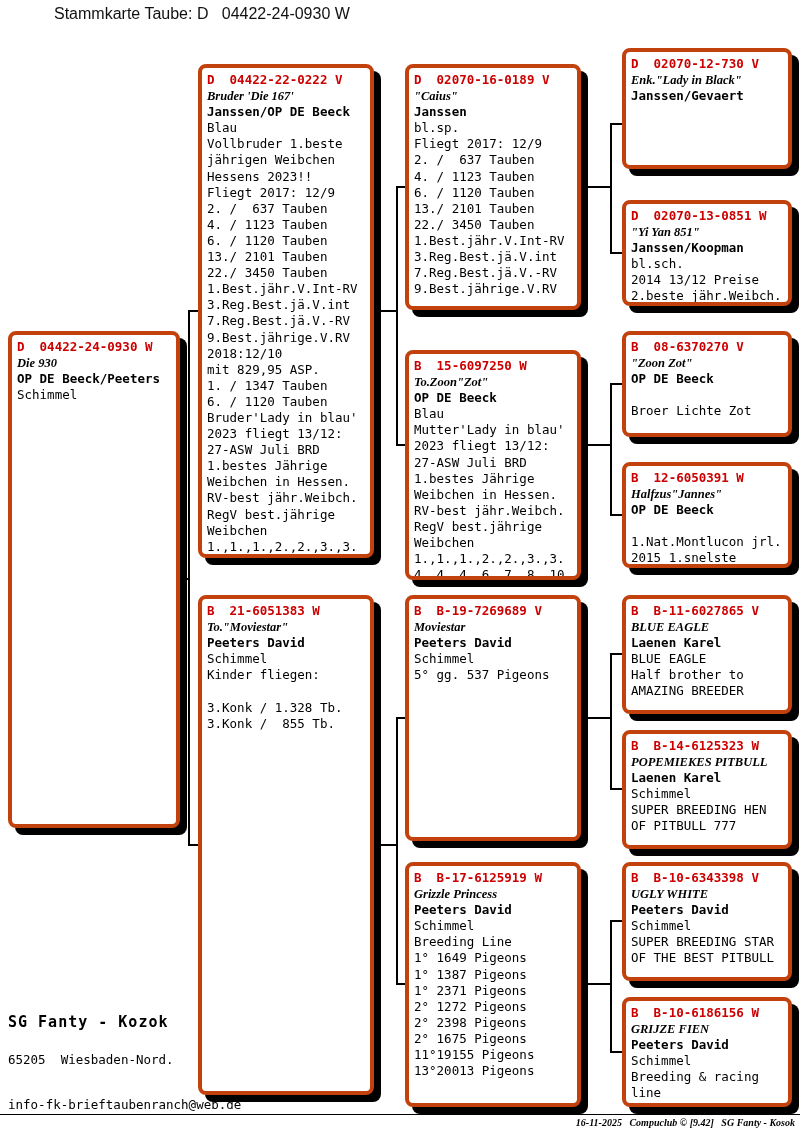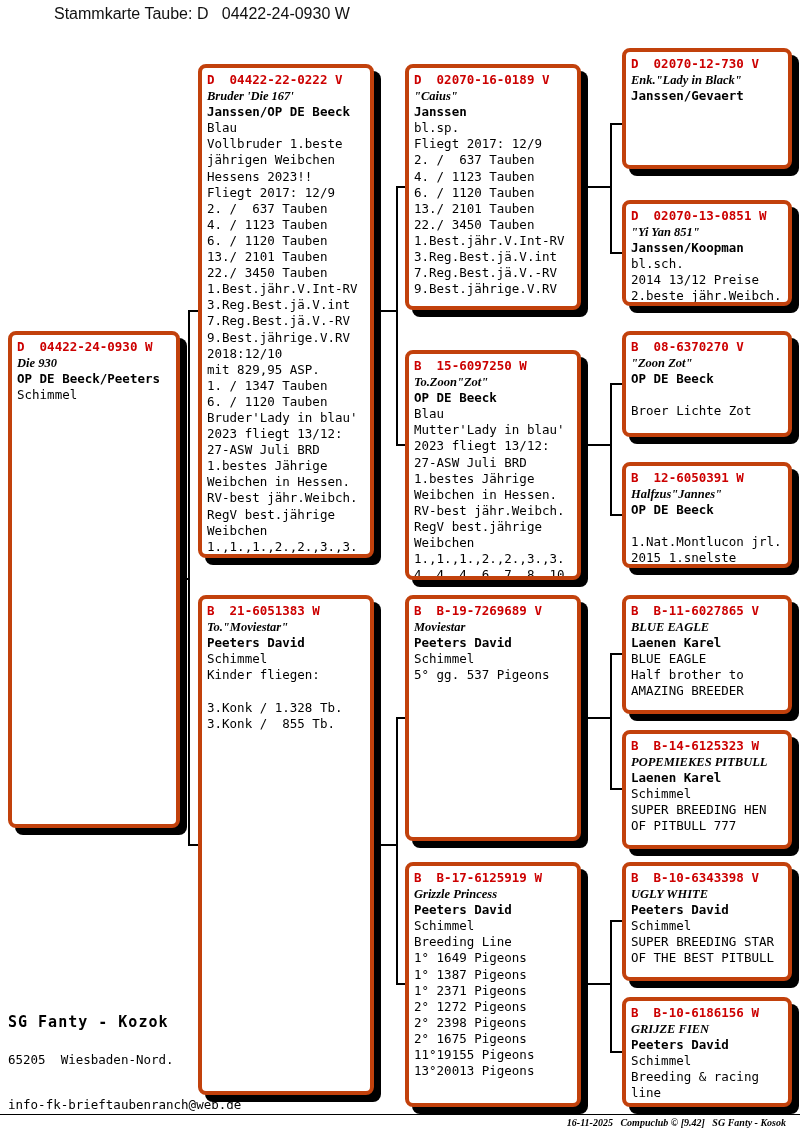--- a/index.html
+++ b/index.html
@@ -28,21 +28,21 @@
   .pline   { white-space: pre; }
   .conn    { position: absolute; background: #000; }
   .footer-loft {
     position: absolute; left: 8px; top: 1013px;
     font-size: 15px; font-weight: bold; letter-spacing: 1px; white-space: pre;
   }
   .footer-address { position: absolute; left: 8px; top: 1052px; font-size: 12.5px; white-space: pre; }
   .footer-email   { position: absolute; left: 8px; top: 1097px; font-size: 12.5px; white-space: pre; }
   .footer-rule    { position: absolute; left: 0; top: 1114px; width: 800px; height: 1px; background: #000; }
   .footer-print   {
-    position: absolute; right: 14px; top: 1117px;
+    position: absolute; right: 5px; top: 1117px;
     font-family: "Liberation Serif", serif; font-style: italic; font-weight: bold;
     font-size: 10px; white-space: pre;
   }
 </style>
 </head>
 <body>
 
 <div class="title">Stammkarte Taube: D   04422-24-0930 W</div>
 
 <div class="box" style="left:8px;top:331px;width:172px;height:497px">

